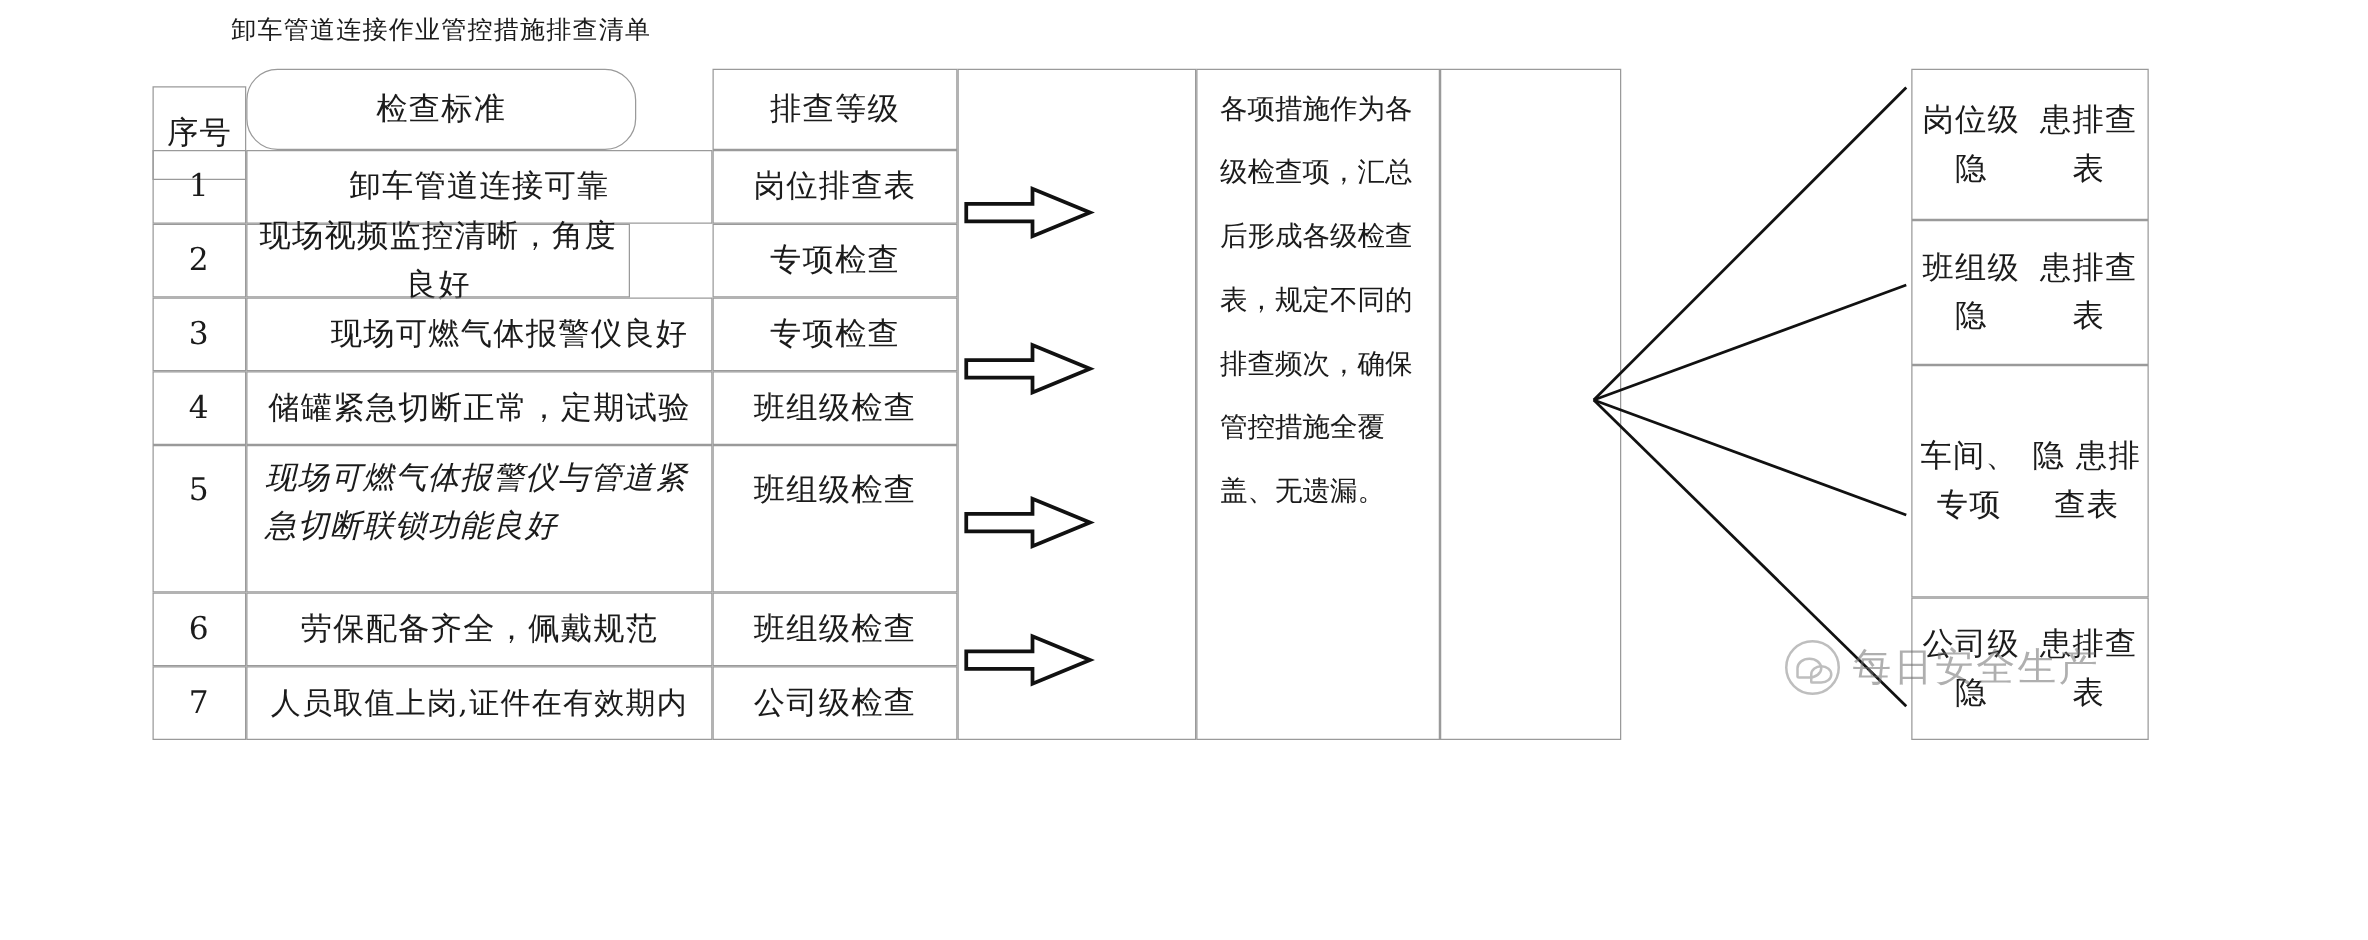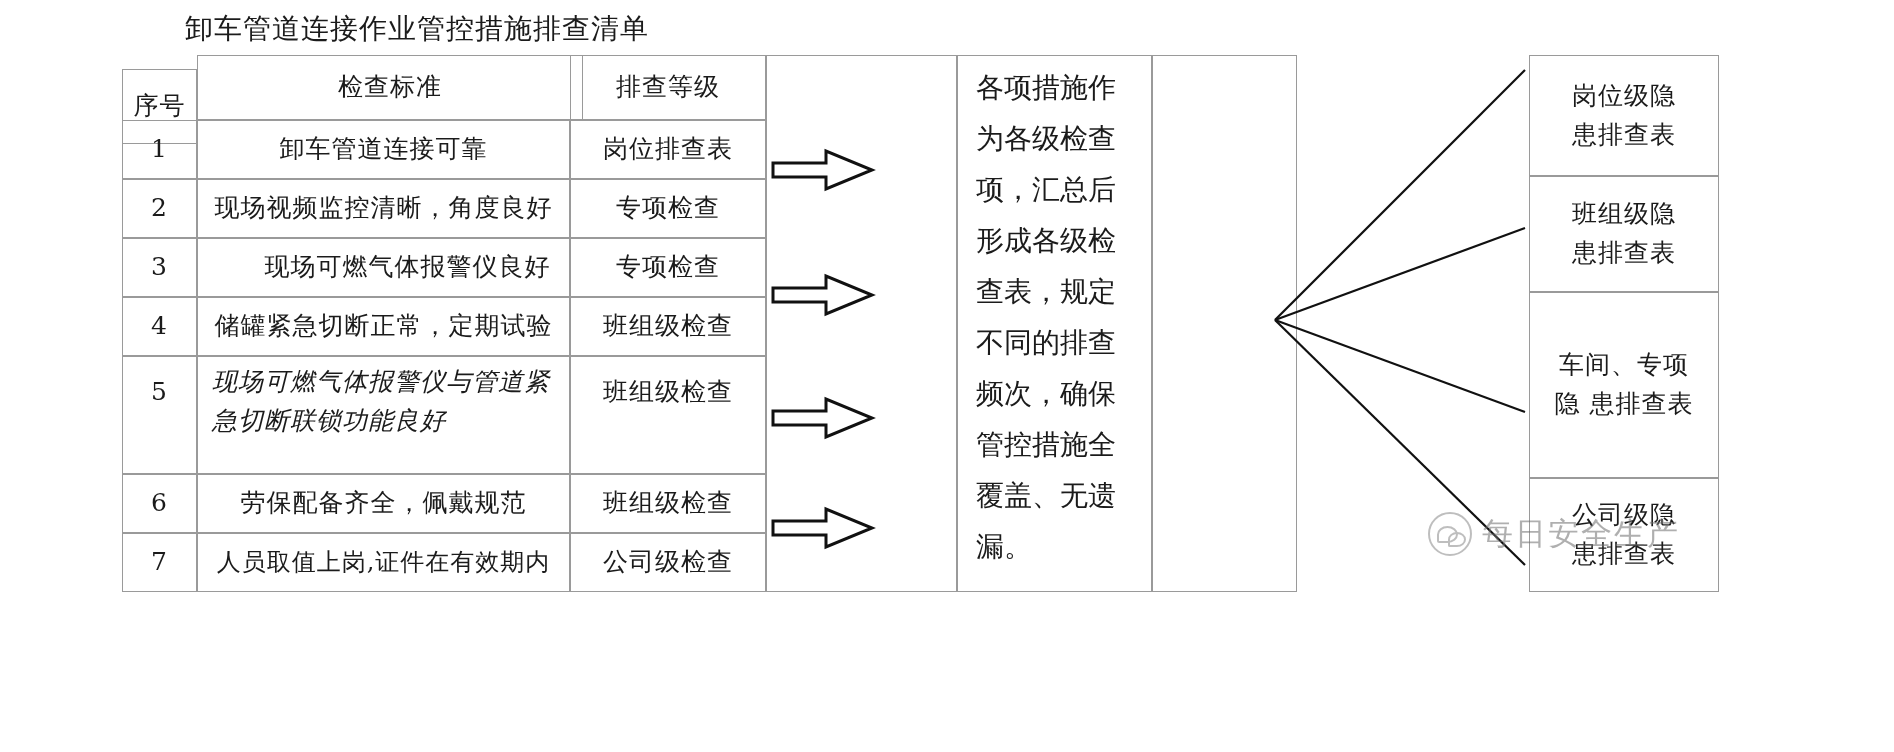--- a/index.html
+++ b/index.html
@@ -14,21 +14,21 @@
     position: relative;
   }
 
   #page { position: absolute; left: 0; top: 0; width: 1894px; height: 752px; }
 
   
   .title {
     position: absolute;
     left: 185px;
     top: 10px;
-    font-size: 28px;
+    font-size: 20px;
     letter-spacing: 1px;
     white-space: nowrap;
     color: #1b1b1b;
   }
 
   
   .cell {
     position: absolute;
     border: 1px solid #9a9a9a;
     display: flex;
@@ -43,35 +43,35 @@
   .cell.multiline {
     display: flex;
     flex-direction: column;
     align-items: flex-start;
     justify-content: center;
     padding-left: 14px;
   }
   .cell.multiline > span { display: block; width: 100%; text-align: left; }
 
   .cell.stackcenter {
-    flex-direction: column;
+    flex-direction: row;
     align-items: center;
     justify-content: center;
   }
   .cell.stackcenter > span { display: block; }
 
   
   .numcell { font-size: 25px; }
 
   
   .midbox {
     position: absolute;
     border: 1px solid #9a9a9a;
     padding: 6px 14px 6px 18px;
-    font-size: 28px;
+    font-size: 22px;
     line-height: 51px;
     letter-spacing: 0px;
     overflow: hidden;
   }
 
   
   .blankbox { position: absolute; border: 1px solid #9a9a9a; }
 
   
   #vec { position: absolute; left: 0; top: 0; width: 1894px; height: 752px; pointer-events: none; }
@@ -111,29 +111,29 @@
   }
 </style>
 </head>
 <body>
 
 <div id="page">
 
   <div class="title">卸车管道连接作业管控措施排查清单</div>
 
   <div class="cell" style="left:122px;  top:69px;  width:75px;  height:75px;">序号</div>
-  <div class="cell" style="left:197px;  top:55px;  width:386px; height:65px;">检查标准</div>
+  <div class="cell" style="left:197px;  top:55px;  width:312px; height:65px;border-radius:25px;">检查标准</div>
   <div class="cell" style="left:570px;  top:55px;  width:196px; height:65px;">排查等级</div>
 
   <div class="cell numcell" style="left:122px; top:120px; width:75px;  height:59px;">1</div>
   <div class="cell" style="left:197px; top:120px; width:373px; height:59px;">卸车管道连接可靠</div>
   <div class="cell" style="left:570px; top:120px; width:196px; height:59px;">岗位排查表</div>
 
   <div class="cell numcell" style="left:122px; top:179px; width:75px;  height:59px;">2</div>
-  <div class="cell" style="left:197px; top:179px; width:373px; height:59px;">现场视频监控清晰，角度良好</div>
+  <div class="cell" style="left:197px; top:179px; width:307px; height:59px;">现场视频监控清晰，角度良好</div>
   <div class="cell" style="left:570px; top:179px; width:196px; height:59px;">专项检查</div>
 
   <div class="cell numcell" style="left:122px; top:238px; width:75px;  height:59px;">3</div>
   <div class="cell" style="left:197px; top:238px; width:373px; height:59px;padding-left:48px;">现场可燃气体报警仪良好</div>
   <div class="cell" style="left:570px; top:238px; width:196px; height:59px;">专项检查</div>
 
   <div class="cell numcell" style="left:122px; top:297px; width:75px;  height:59px;">4</div>
   <div class="cell" style="left:197px; top:297px; width:373px; height:59px;">储罐紧急切断正常，定期试验</div>
   <div class="cell" style="left:570px; top:297px; width:196px; height:59px;">班组级检查</div>
 

